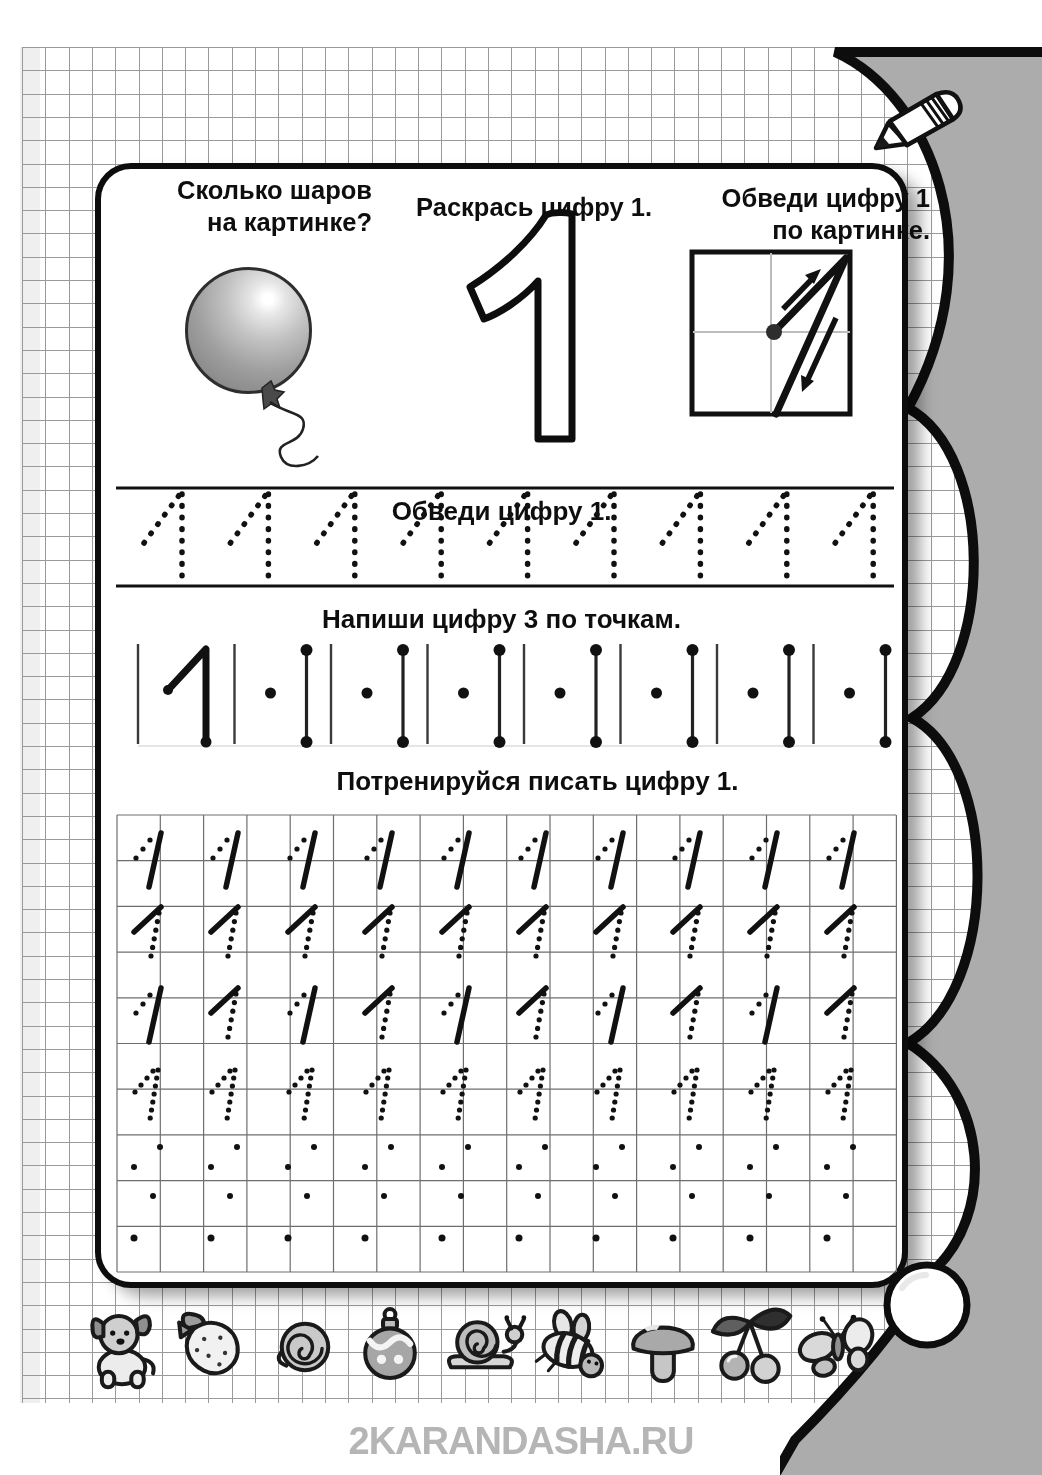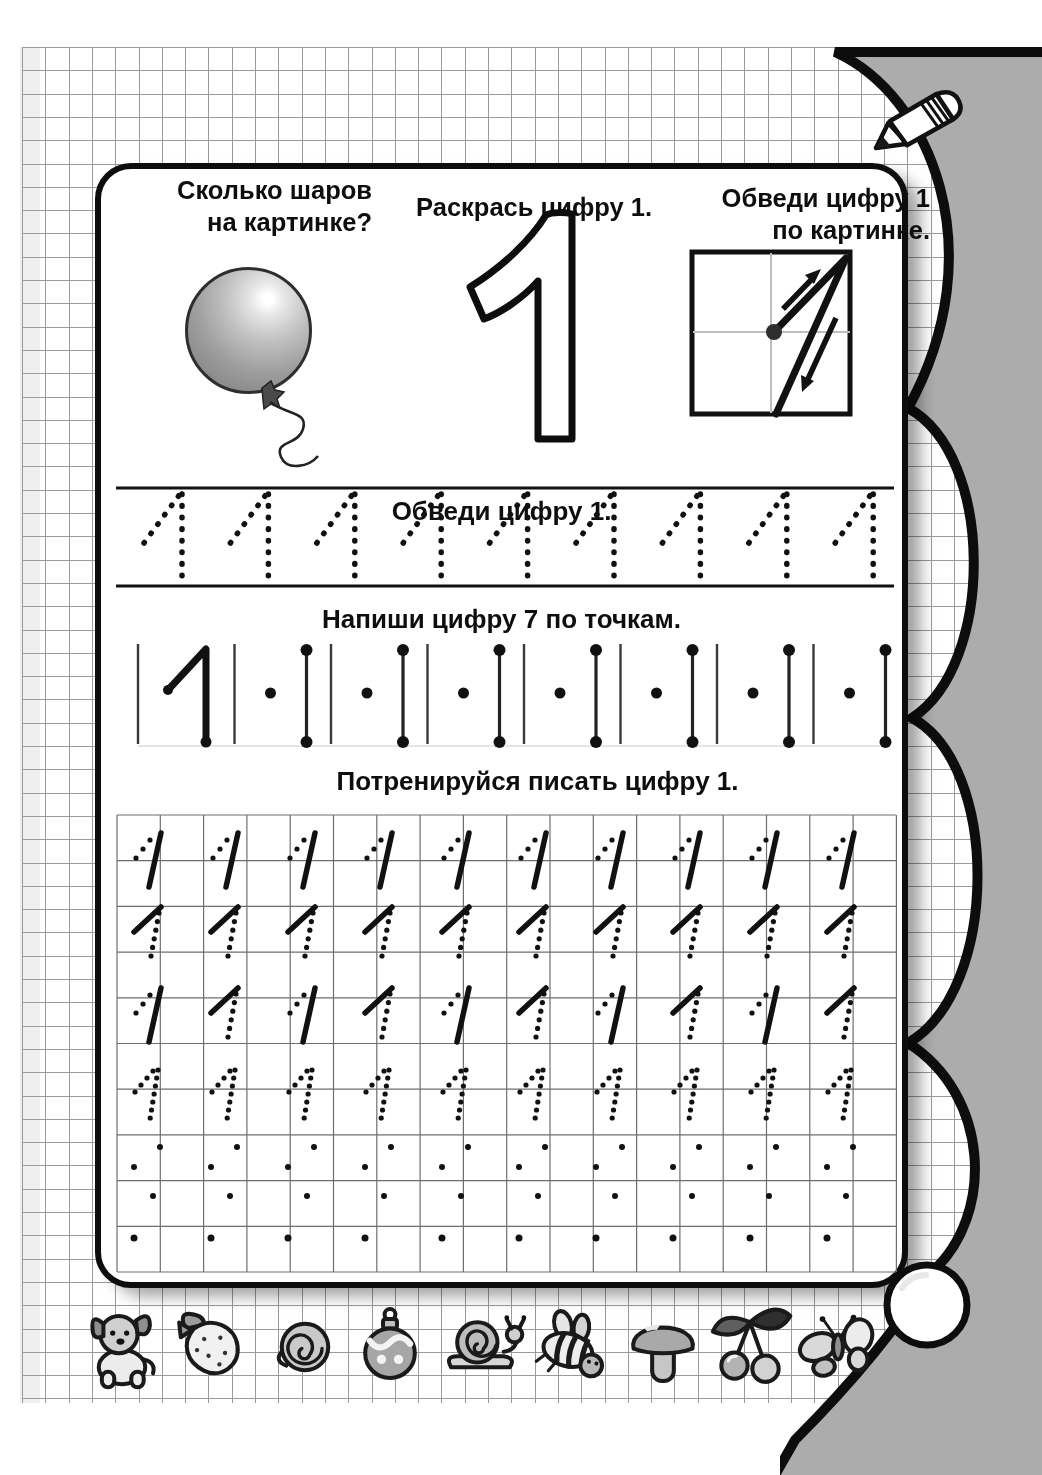--- a/index.html
+++ b/index.html
@@ -79,21 +79,21 @@
       <line x1="95" y1="61" x2="124" y2="31" stroke="#111" stroke-width="5.5"></line>
       <path d="M 133 21 L 117 27 L 126 36 Z" fill="#111"></path>
     </g>
     <g>
       <line x1="148" y1="70" x2="120" y2="131" stroke="#111" stroke-width="5.5"></line>
       <path d="M 114 144 L 126 133 L 113 127 Z" fill="#111"></path>
     </g>
   </svg>
 
   <div class="abs section-label" id="lbl-trace">Обведи цифру 1.</div>
-  <div class="abs section-label" id="lbl-dots">Напиши цифру 7 по точкам.</div>
+  <div class="abs section-label" id="lbl-dots">Напиши цифру 3 по точкам.</div>
   <div class="abs section-label" id="lbl-practice">Потренируйся писать цифру 1.</div>
 
   <svg class="abs" style="left:110px;top:480px;" width="790" height="118" viewBox="0 0 790 118">
       <line x1="6" y1="8" x2="784" y2="8" stroke="#111111" stroke-width="3"></line>
            <line x1="6" y1="106" x2="784" y2="106" stroke="#111111" stroke-width="3"></line>
       <g>
       <path d="M 34 63 L 70 14" fill="none" stroke="#111111" stroke-width="5.5" stroke-linecap="round" stroke-dasharray="0.6 11"></path>
       <path d="M 72 14 L 72 104" fill="none" stroke="#111111" stroke-width="5.5" stroke-linecap="round" stroke-dasharray="0.6 11"></path>
       </g>
       <g>
@@ -744,14 +744,15 @@
       <ellipse cx="13" cy="8" rx="6" ry="7" fill="#d9d9d9"></ellipse>
       <ellipse cx="0" cy="0" rx="3.2" ry="8" fill="#909090"></ellipse>
       </g>
     </svg>
 
   <svg class="abs" style="left:880px;top:1258px;" width="94" height="94" viewBox="0 0 94 94">
     <circle cx="47" cy="47" r="40" fill="#ffffff" stroke="#0d0d0d" stroke-width="7"></circle>
     <path d="M 22 30 a 30 30 0 0 1 24 -13" fill="none" stroke="#e8e8e8" stroke-width="6" stroke-linecap="round"></path>
   </svg>
 
+  <div class="abs" id="watermark" style="color: rgb(181, 181, 181);">2KARANDASHA.RU</div>
 
 </div>
 
 </body></html>

